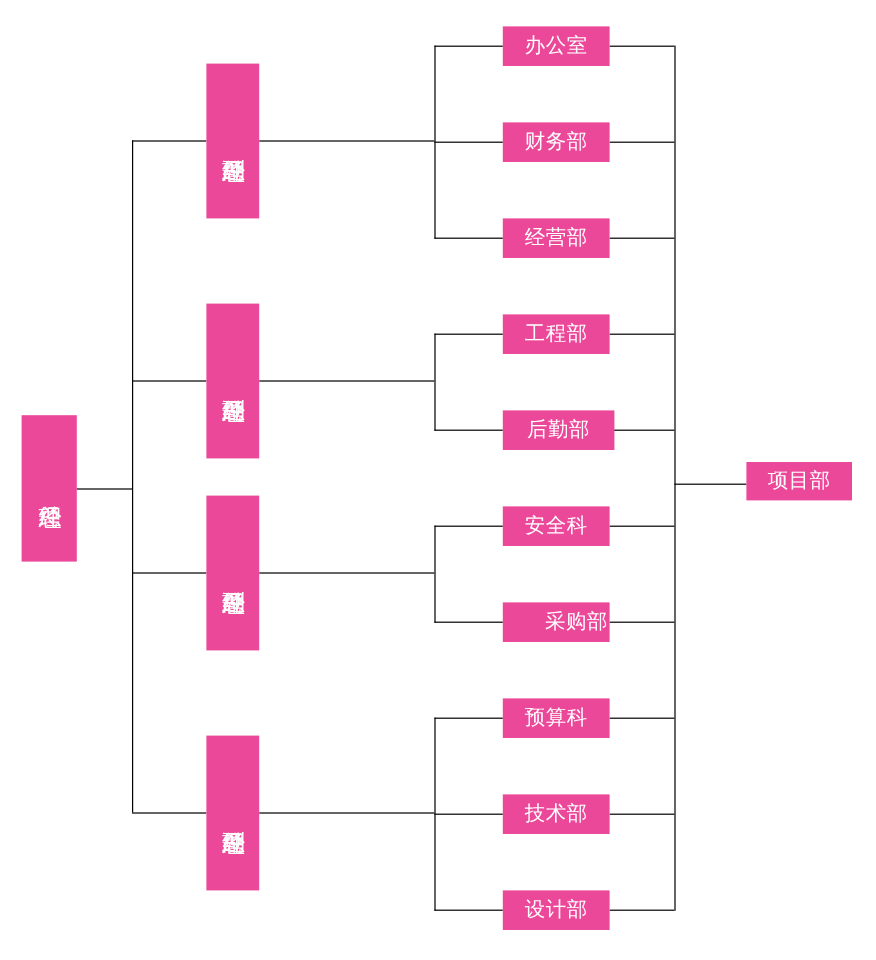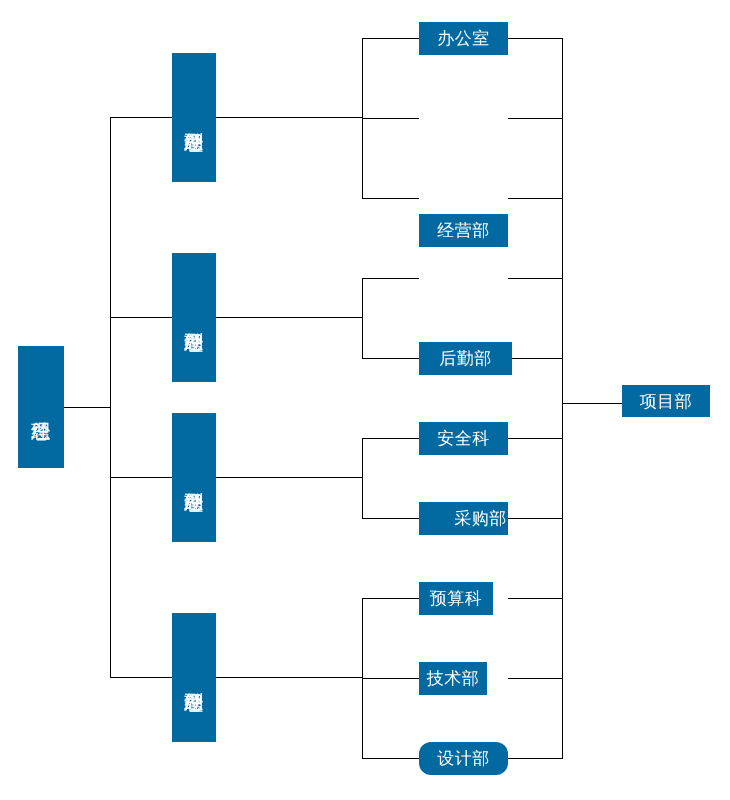--- a/index.html
+++ b/index.html
@@ -16,21 +16,21 @@
     width: 730px;
     height: 800px;
     background: #ffffff;
     overflow: hidden;
   }
 
   
   .node {
     position: absolute;
     box-sizing: border-box;
-    background: #0369a1;
+    background: #ec4899;
     color: #ffffff;
     display: flex;
     align-items: center;
     justify-content: center;
     text-align: center;
     z-index: 3;
     letter-spacing: 0.5px;
   }
   .node-vert {
     writing-mode: vertical-rl;
@@ -104,23 +104,25 @@
   <div class="line line-h" style="left:562px; top:403px; width:60px;"></div>
 
   <div class="node node-vert" style="left:18px; top:346px; width:46px; height:122px;">总经理</div>
 
   <div class="node node-vert" style="left:172px; top:53px; width:44px; height:129px;">副总经理</div>
   <div class="node node-vert" style="left:172px; top:253px; width:44px; height:129px;">副总经理</div>
   <div class="node node-vert" style="left:172px; top:413px; width:44px; height:129px;">副总经理</div>
   <div class="node node-vert" style="left:172px; top:613px; width:44px; height:129px;">副总经理</div>
 
   <div class="node node-horiz" style="left:419px; top:22px; width:89px; height:33px;">办公室</div>
-  <div class="node node-horiz" style="left:419px; top:182px; width:89px; height:33px;margin-top:32px;">经营部</div>
+  <div class="node node-horiz" style="left:419px; top:102px; width:89px; height:33px;">财务部</div>
+  <div class="node node-horiz" style="left:419px; top:182px; width:89px; height:33px;">经营部</div>
+  <div class="node node-horiz" style="left:419px; top:262px; width:89px; height:33px;">工程部</div>
   <div class="node node-horiz" style="left:419px; top:342px; width:93px; height:33px;">后勤部</div>
   <div class="node node-horiz" style="left:419px; top:422px; width:89px; height:33px;">安全科</div>
   <div class="node node-horiz" style="left:419px; top:502px; width:89px; height:33px;padding-left:34px;">采购部</div>
-  <div class="node node-horiz" style="left:419px; top:582px; width:74px; height:33px;">预算科</div>
-  <div class="node node-horiz" style="left:419px; top:662px; width:68px; height:33px;">技术部</div>
-  <div class="node node-horiz" style="left:419px; top:742px; width:89px; height:33px;border-radius:12px;">设计部</div>
+  <div class="node node-horiz" style="left:419px; top:582px; width:89px; height:33px;">预算科</div>
+  <div class="node node-horiz" style="left:419px; top:662px; width:89px; height:33px;">技术部</div>
+  <div class="node node-horiz" style="left:419px; top:742px; width:89px; height:33px;">设计部</div>
 
   <div class="node node-horiz" style="left:622px; top:385px; width:88px; height:32px;">项目部</div>
 
 </div>
 
 </body></html>

